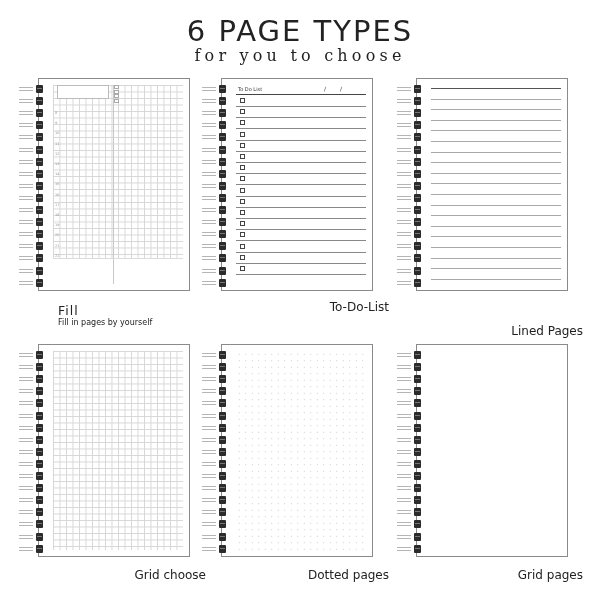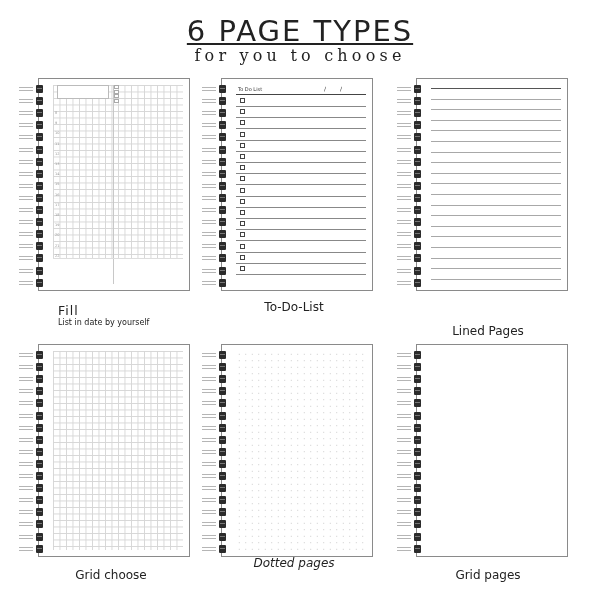--- a/index.html
+++ b/index.html
@@ -2,21 +2,21 @@
 <html><head>
   <meta charset="utf-8">
   <style>
     * { box-sizing: border-box; margin: 0; padding: 0; }
     html, body { width: 600px; height: 600px; background: #ffffff; overflow: hidden; }
     body { position: relative; font-family: "DejaVu Sans", sans-serif; color: #222; }
 
     .title {
       position: absolute; left: 0; width: 600px; top: 14px;
       text-align: center; font-family: "DejaVu Sans", sans-serif;
-      font-size: 29px; letter-spacing: 2px; color: #222; font-weight: normal; text-decoration: underline;
+      font-size: 29px; letter-spacing: 2px; color: #222; font-weight: normal;
     }
     .subtitle {
       position: absolute; left: 0; width: 600px; top: 46px;
       text-align: center; font-family: "DejaVu Serif", serif;
       font-size: 16px; letter-spacing: 4.2px; color: #222;
     }
 
     .notebook {
       position: absolute; width: 152px; height: 213px;
       border: 1.5px solid #8a8a8a; background: #fff;
@@ -65,21 +65,21 @@
     
     .diary-box { position: absolute; left: 4px; top: 0; width: 52px; height: 14px; border: 0.8px solid #bbb; background: #fff; }
     .diary-minis { position: absolute; left: 61px; top: 0; width: 5px; }
     .diary-minis div { width: 5px; height: 4px; border: 0.6px solid #aaa; margin-bottom: 0.5px; background:#fff; }
     .diary-vline { position: absolute; left: 60px; top: 0; bottom: 0; width: 1px; background: #c8c8c8; }
     .diary-hour { position: absolute; left: 2px; font-size: 3.5px; color: #999; }
     .diary-bottom { position: absolute; left: 0; right: 0; bottom: 0; height: 26px; background: #fff; border-top: 1px solid #ddd; }
     .diary-bottom .split { position: absolute; left: 60px; top: 0; bottom: 0; width: 1px; background: #c8c8c8; }
 
     .caption {
-      position: absolute; width: 190px; text-align: center;
+      position: absolute; width: 190px; text-align: right;
       font-family: "DejaVu Sans", sans-serif; font-size: 12px; color: #222;
     }
     .caption-diary { position: absolute; font-family: "DejaVu Sans", sans-serif; color: #222; }
     .caption-diary .main { font-size: 12.5px; letter-spacing: 1px; }
     .caption-diary .sub { font-size: 8px; display: block; margin-top: -1px; }
   </style>
 </head>
 <body>
 
 <div class="title">6 PAGE TYPES</div>
@@ -455,21 +455,21 @@
       <div class="lined-line" style="top: 151.4px;"></div>
       <div class="lined-line" style="top: 162px;"></div>
       <div class="lined-line" style="top: 172.6px;"></div>
       <div class="lined-line" style="top: 183.2px;"></div>
       <div class="lined-line" style="top: 193.8px;"></div>
     </div>
 </div>
 
 <div class="caption-diary" style="left:58px; top:300px;">
   <span class="main">Fill</span>
-  <span class="sub">List in date by yourself</span>
+  <span class="sub">Fill in pages by yourself</span>
 </div>
 <div class="caption" style="left:199px; top:300px;">To-Do-List</div>
 <div class="caption" style="left:393px; top:300px;margin-top:24px;">Lined Pages</div>
 
 <div class="notebook" style="left:38px; top:344px;">
   <div class="rings">
       <div class="ring" style="top: 6px;">
         <div class="wire1"></div>
         <div class="wire2"></div>
         <div class="coil"></div>
@@ -734,14 +734,14 @@
       <div class="ring" style="top: 199.6px;">
         <div class="wire1"></div>
         <div class="wire2"></div>
         <div class="coil"></div>
       </div>
     </div>
   <div class="page-area"></div>
 </div>
 
 <div class="caption" style="left:16px; top:568px;">Grid choose</div>
-<div class="caption" style="left:199px; top:556px;font-style:italic;">Dotted pages</div>
+<div class="caption" style="left:199px; top:568px;">Dotted pages</div>
 <div class="caption" style="left:393px; top:568px;">Grid pages</div>
 
 </body></html>

